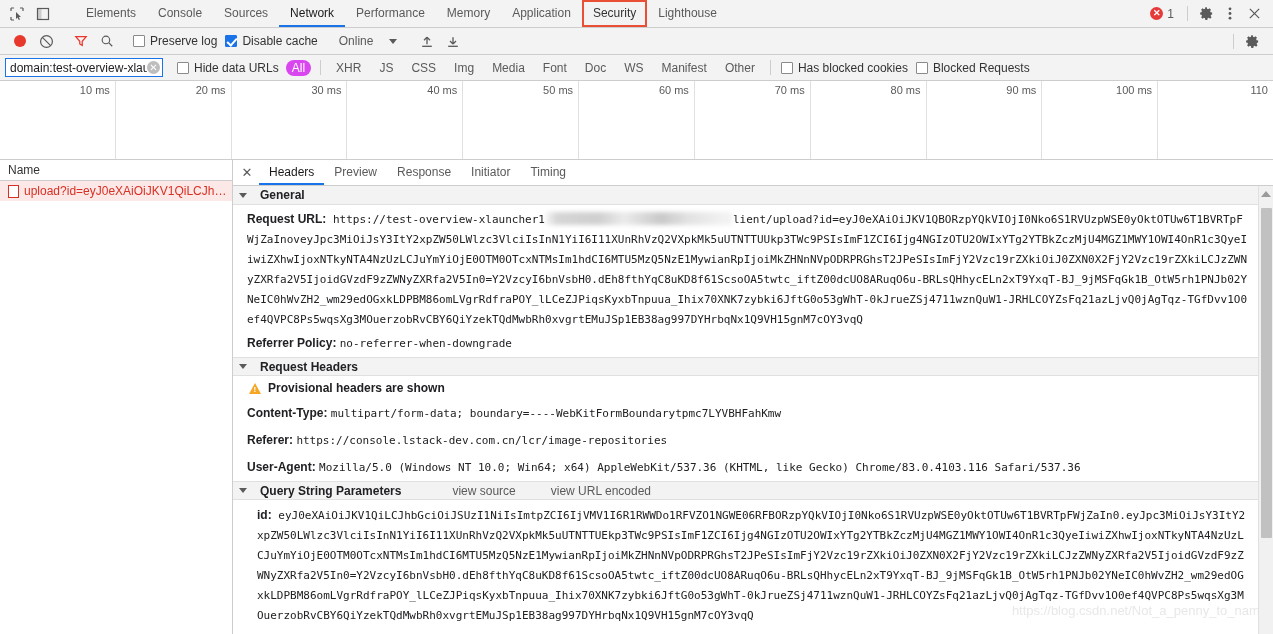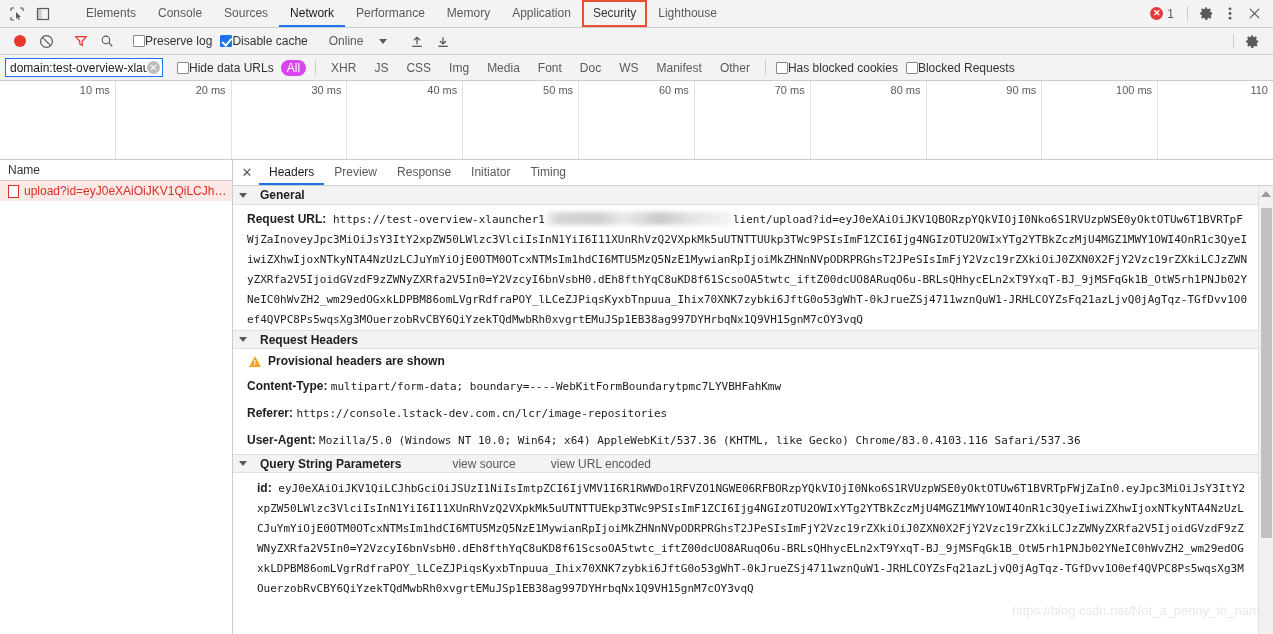--- a/index.html
+++ b/index.html
@@ -43,21 +43,21 @@
   .vsep { width: 1px; height: 15px; background: #cdcdcd; margin: 0 5px; }
   .icon-btn { width: 22px; height: 22px; display: flex; align-items: center; justify-content: center; cursor: pointer; }
 
   
   .ntool {
     height: 27px; min-height: 27px; display: flex; align-items: center;
     background: #f3f3f3; border-bottom: 1px solid #cdcdcd; padding-left: 7px; gap: 0px;
   }
   .rec-dot { width: 12px; height: 12px; border-radius: 50%; background: #e8372c; }
   .ntool .icon-btn { width: 26px; }
-  .chkwrap { display: flex; align-items: center; cursor: pointer; padding: 0 4px; }
+  .chkwrap { display: flex; align-items: center; gap: 5px; cursor: pointer; padding: 0 4px; }
   .chkbox {
     width: 12px; height: 12px; border: 1px solid #8a8a8a; background: #fff; border-radius: 1px;
     display: inline-block; position: relative; flex: none;
   }
   .chkbox.checked { background: #1a73e8; border-color: #1a73e8; }
   .chkbox.checked::after {
     content: ""; position: absolute; left: 3px; top: 0px; width: 4px; height: 8px;
     border: solid #fff; border-width: 0 2px 2px 0; transform: rotate(42deg);
   }
   .chklabel { font-size: 12px; color: #333; }
@@ -438,20 +438,24 @@
         <div class="section-head">
           <span class="tri open"></span>
           <span class="sh-title">General</span>
         </div>
 
         <div class="wrapblock" style="padding-top:4px;">
           <span class="k">Request URL:</span>
           <span>https://test-overview-xlauncher1</span><span class="redact"></span><span>lient/upload?id=eyJ0eXAiOiJKV1Q</span><span>BORzpYQkVIOjI0Nko6S1RVUzpWSE0yOktOTUw6T1BVRTpFWjZaInoveyJpc3MiOiJsY3ItY2xpZW50LWlzc3VlciIsInN1YiI6I11XUnRhVzQ2VXpkMk5uUTNTTUUkp3TWc9PSIsImF1ZCI6Ijg4NGIzOTU2OWIxYTg2YTBkZczMjU4MGZ1MWY1OWI4OnR1c3QyeIiwiZXhwIjoxNTkyNTA4NzUzLCJuYmYiOjE0OTM0OTcxNTMsIm1hdCI6MTU5MzQ5NzE1MywianRpIjoiMkZHNnNVpODRPRGhsT2JPeSIsImFjY2Vzc19rZXkiOiJ0ZXN0X2FjY2Vzc19rZXkiLCJzZWNyZXRfa2V5IjoidGVzdF9zZWNyZXRfa2V5In0=Y2VzcyI6bnVsbH0.dEh8fthYqC8uKD8f61ScsoOA5twtc_iftZ00dcUO8ARuqO6u-BRLsQHhycELn2xT9YxqT-BJ_9jMSFqGk1B_OtW5rh1PNJb02YNeIC0hWvZH2_wm29edOGxkLDPBM86omLVgrRdfraPOY_lLCeZJPiqsKyxbTnpuua_Ihix70XNK7zybki6JftG0o53gWhT-0kJrueZSj4711wznQuW1-JRHLCOYZsFq21azLjvQ0jAgTqz-TGfDvv1O0ef4QVPC8Ps5wqsXg3MOuerzobRvCBY6QiYzekTQdMwbRh0xvgrtEMuJSp1EB38ag997DYHrbqNx1Q9VH15gnM7cOY3vqQ</span>
         </div>
 
+        <div class="hdr-line">
+          <span class="k">Referrer Policy:</span>
+          <span class="v">no-referrer-when-downgrade</span>
+        </div>
 
         <div class="section-head">
           <span class="tri open"></span>
           <span class="sh-title">Request Headers</span>
         </div>
 
         <div class="warnrow">
           <span class="warn-ic"></span>
           <span class="warn-txt">Provisional headers are shown</span>
         </div>

